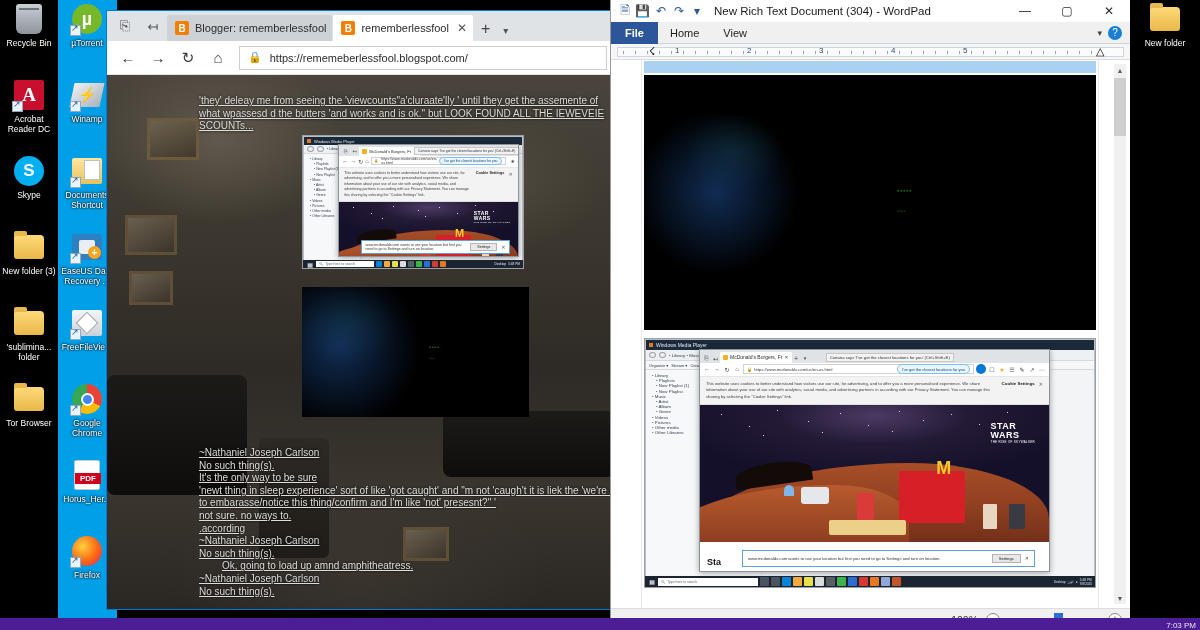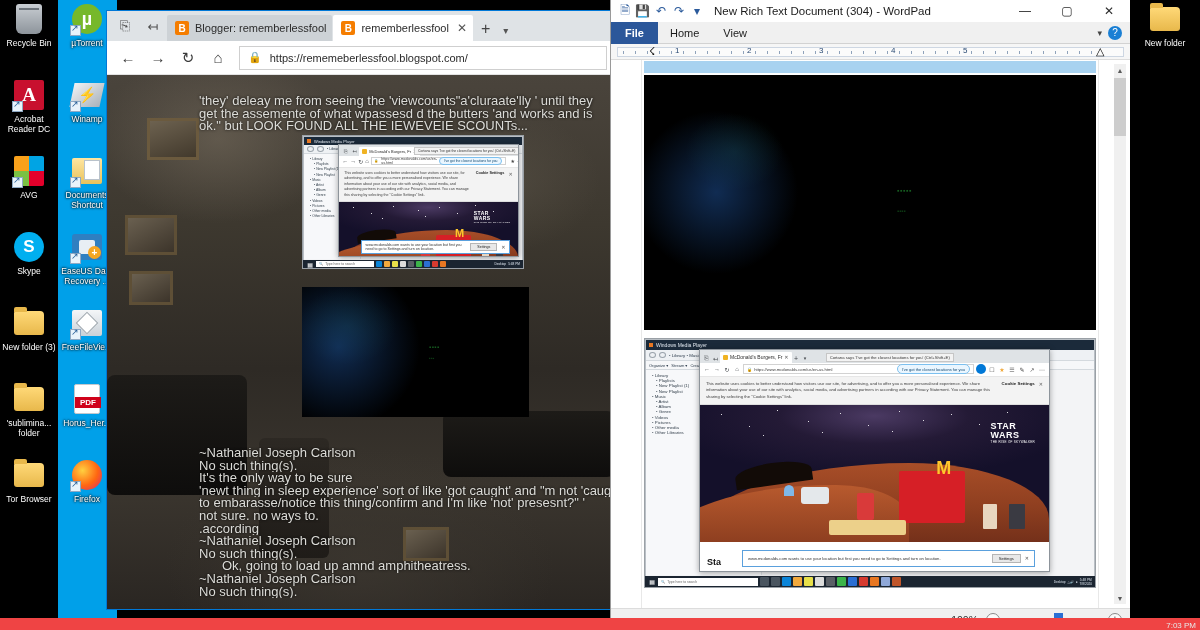--- a/index.html
+++ b/index.html
@@ -60,22 +60,22 @@
         radial-gradient(ellipse 260px 160px at 50% 92%, rgba(60,55,48,.8), transparent 75%),
         linear-gradient(180deg,#4a443c 0%,#3d382f 28%,#2e2a25 55%,#3a352e 78%,#2a2622 100%);
   }
   #bgart:before { content:""; position:absolute; left:8%; top:8%; width:46px; height:36px;
       border:3px solid #6b5a3e; background:linear-gradient(160deg,#6d6250,#42392c); }
   #bgart:after { content:""; position:absolute; left:30%; top:68%; width:70px; height:120px;
       background:linear-gradient(180deg,#2b2722,#1b1815); border-radius:6px; opacity:.85; }
   .frame { position:absolute; border:3px solid #5e4f36; background:linear-gradient(150deg,#6a6050,#3c342a); }
   .couch { position:absolute; background:linear-gradient(180deg,#1d1b18,#0e0d0c); border-radius:8px; }
 
-  .blogtext { position:absolute; left:92px; width:412px; color:#dcdcd8; font-size:13px;
-              line-height:12.6px; text-shadow:0 0 3px rgba(0,0,0,.95); }
+  .blogtext { position:absolute; left:92px; width:412px; color:#dcdcd8; font-size:10px;
+              line-height:12.6px; text-shadow:0 0 3px rgba(0,0,0,.95);text-decoration:underline; }
   #blog-top { top:20px; }
   #blog-bottom { top:372px; }
 
   .shot-inline { position:absolute; border:1px solid #9aa0a6; overflow:hidden; background:#c8cdd2; }
   #shot1 { left:195px; top:60px; width:222px; height:134px; }
   #darkimg1 { position:absolute; left:195px; top:212px; width:227px; height:130px; background:#000;
               border:0; }
   .darkglow { position:absolute; inset:0;
      background:
        radial-gradient(ellipse 120px 120px at 16% 46%, rgba(30,80,150,.55), transparent 68%),
@@ -215,21 +215,21 @@
   .mini-tb { position:absolute; left:0; right:0; bottom:0; height:11px; background:#1b2531;
              display:flex; align-items:center; padding:0 3px; gap:2px; }
   .mini-tb .start { width:8px; height:8px; color:#fff; font-size:6px; display:flex;
                     align-items:center; justify-content:center; }
   .mini-tb .srch { width:100px; height:8px; background:#fff; display:flex; align-items:center;
                    padding-left:3px; font-size:3.4px; color:#666; gap:2px; }
   .tbi { width:9px; height:9px; border-radius:1px; }
   .mini-tb .sysr { margin-left:auto; display:flex; align-items:center; gap:2px; font-size:3.2px; color:#dde5ee; }
   .mini-tb .clk { line-height:4px; text-align:center; }
 
-  .taskbar { position:absolute; left:0; right:0; bottom:0; height:12px; background:#ef4444; }
+  .taskbar { position:absolute; left:0; right:0; bottom:0; height:12px; background:#4c1d95; }
   .tb-right { position:absolute; right:4px; bottom:0px; font-size:8px; color:#e6e6e6; line-height:9px;
               text-align:center; }
 </style>
 </head>
 <body>
 
 <div id="screen">
 
   <div id="desktop">
     <div id="blue-strip"></div>
@@ -245,32 +245,20 @@
         </div>
         <div class="dicon">
           <div class="glyph">
             <div style="width:30px;height:30px;background:#c8102e;border-radius:2px;color:#fff;font:bold 19px 'Liberation Serif',serif;display:flex;align-items:center;justify-content:center;">A</div>
             <span class="shortcut-arrow"></span>
           </div>
           <div class="cap">Acrobat Reader DC</div>
         </div>
         <div class="dicon">
           <div class="glyph">
-            <div style="width:30px;height:30px;position:relative;border-radius:2px;overflow:hidden;background:#1a1a1a;">
-              <div style="position:absolute;left:0;top:0;width:15px;height:15px;background:#f9a11b"></div>
-              <div style="position:absolute;right:0;top:0;width:15px;height:15px;background:#00a4e4"></div>
-              <div style="position:absolute;left:0;bottom:0;width:15px;height:15px;background:#7ac143"></div>
-              <div style="position:absolute;right:0;bottom:0;width:15px;height:15px;background:#e4002b"></div>
-            </div>
-            <span class="shortcut-arrow"></span>
-          </div>
-          <div class="cap">AVG</div>
-        </div>
-        <div class="dicon">
-          <div class="glyph">
             <div style="width:30px;height:30px;border-radius:50%;background:#00aff0;color:#fff;font:bold 17px 'Liberation Sans',sans-serif;display:flex;align-items:center;justify-content:center;">S</div>
           </div>
           <div class="cap">Skype</div>
         </div>
         <div class="dicon">
           <div class="glyph">
             <div style="width:30px;height:24px;background:linear-gradient(180deg,#ffd978,#e8b84b);border-radius:2px 4px 3px 3px;position:relative;">
               <div style="position:absolute;left:0;top:-4px;width:13px;height:5px;background:#e8b84b;border-radius:2px 2px 0 0"></div>
             </div>
           </div>
@@ -331,20 +319,29 @@
           <div class="cap">EaseUS Data Recovery ...</div>
         </div>
         <div class="dicon">
           <div class="glyph">
             <div style="width:30px;height:26px;background:linear-gradient(180deg,#f4f6f8,#c9d1d8);border-radius:2px;display:flex;align-items:center;justify-content:center;">
               <div style="width:16px;height:16px;background:#fff;border:1px solid #9aa3ab;transform:rotate(45deg)"></div>
             </div>
             <span class="shortcut-arrow"></span>
           </div>
           <div class="cap">FreeFileVie...</div>
+        </div>
+        <div class="dicon">
+          <div class="glyph">
+            <div style="width:30px;height:30px;border-radius:50%;background:conic-gradient(#ea4335 0 33%,#fbbc05 33% 60%,#34a853 60% 100%);display:flex;align-items:center;justify-content:center;">
+              <div style="width:13px;height:13px;border-radius:50%;background:#4285f4;border:2px solid #fff"></div>
+            </div>
+            <span class="shortcut-arrow"></span>
+          </div>
+          <div class="cap">Google Chrome</div>
         </div>
         <div class="dicon">
           <div class="glyph">
             <div style="width:26px;height:30px;background:#fff;border:1px solid #c2c8ce;border-radius:2px;position:relative;">
               <div style="position:absolute;left:0;bottom:5px;width:26px;height:11px;background:#d0021b;color:#fff;font:bold 8px 'Liberation Sans',sans-serif;display:flex;align-items:center;justify-content:center">PDF</div>
             </div>
           </div>
           <div class="cap">Horus_Her...</div>
         </div>
         <div class="dicon">

